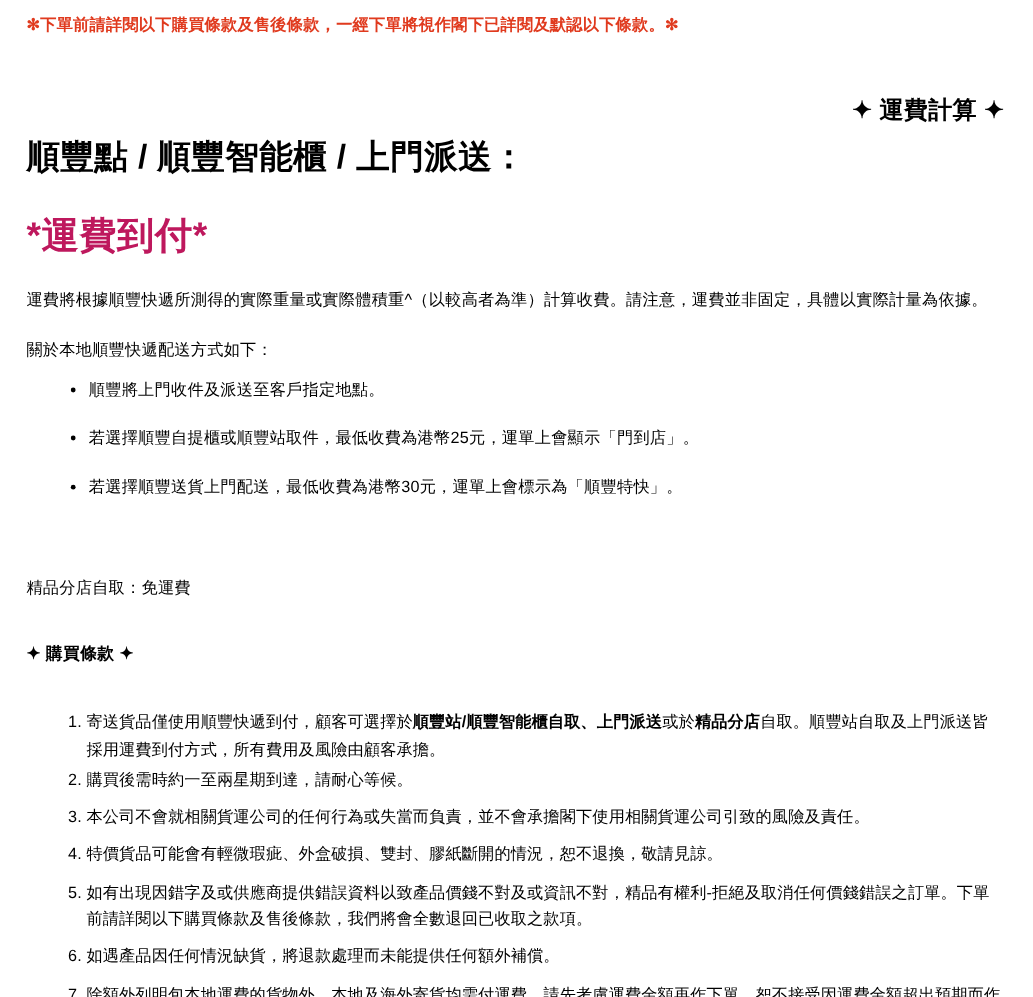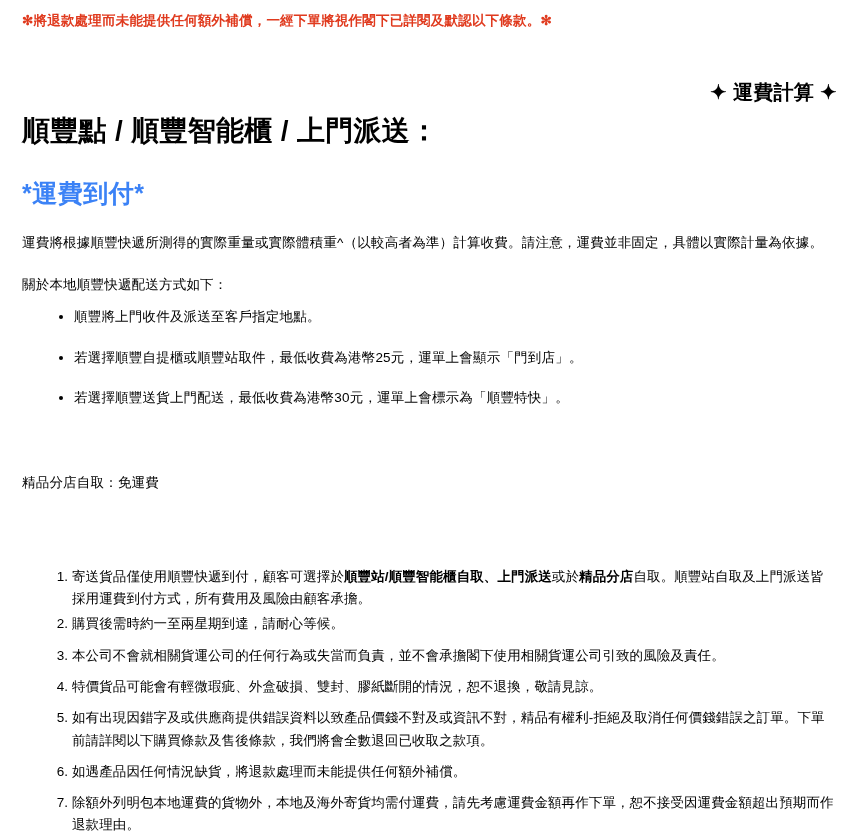--- a/index.html
+++ b/index.html
@@ -47,22 +47,22 @@
     text-align: right;
   }
   h3.subtitle {
     font-size: 28px;
     font-weight: bold;
     margin: 6px 0 0 0;
     line-height: 1.35;
     letter-spacing: 0.3px;
   }
   .big-red {
-    color: #3b82f6;
-    font-size: 25px;
+    color: #be185d;
+    font-size: 31px;
     font-weight: bold;
     line-height: 1.25;
     margin: 0;
     letter-spacing: 0.5px;
   }
   p.body-text {
     font-size: 13.5px;
     line-height: 1.75;
     margin: 0;
     letter-spacing: 0.2px;
@@ -120,21 +120,21 @@
     margin-top: 2px;
     margin-bottom: 8px;
   }
   b { font-weight: bold; }
 </style>
 </head>
 <body>
 
 <div class="page">
 
-  <div class="banner">✻將退款處理而未能提供任何額外補償，一經下單將視作閣下已詳閱及默認以下條款。✻</div>
+  <div class="banner">✻下單前請詳閱以下購買條款及售後條款，一經下單將視作閣下已詳閱及默認以下條款。✻</div>
 
   <div class="spacer-48"></div>
 
   <div class="block">
     <h2 class="section-title">✦ 運費計算 ✦</h2>
     <h3 class="subtitle">順豐點 / 順豐智能櫃 / 上門派送：</h3>
 
     <div class="spacer-28"></div>
 
     <div class="big-red">*運費到付*</div>
@@ -157,20 +157,21 @@
 
 
     <div class="spacer-34"></div>
 
     <p class="pickup-line">精品分店自取：免運費</p>
   </div>
 
   <div class="spacer-34"></div>
 
   <div class="block">
+    <p class="terms-title">✦ 購買條款 ✦</p>
 
     <ol class="terms">
       <li class="tight">
         <span>寄送貨品僅使用順豐快遞到付，顧客可選擇於</span><b>順豐站/順豐智能櫃自取、上門派送</b><span>或於</span><b>精品分店</b><span>自取。順豐站自取及上門派送皆採用運費到付方式，所有費用及風險由顧客承擔。</span>
       </li>
       <li>購買後需時約一至兩星期到達，請耐心等候。</li>
       <li>本公司不會就相關貨運公司的任何行為或失當而負責，並不會承擔閣下使用相關貨運公司引致的風險及責任。</li>
       <li>特價貨品可能會有輕微瑕疵、外盒破損、雙封、膠紙斷開的情況，恕不退換，敬請見諒。</li>
       <li>如有出現因錯字及或供應商提供錯誤資料以致產品價錢不對及或資訊不對，精品有權利-拒絕及取消任何價錢錯誤之訂單。下單前請詳閱以下購買條款及售後條款，我們將會全數退回已收取之款項。</li>
       <li>如遇產品因任何情況缺貨，將退款處理而未能提供任何額外補償。</li>

